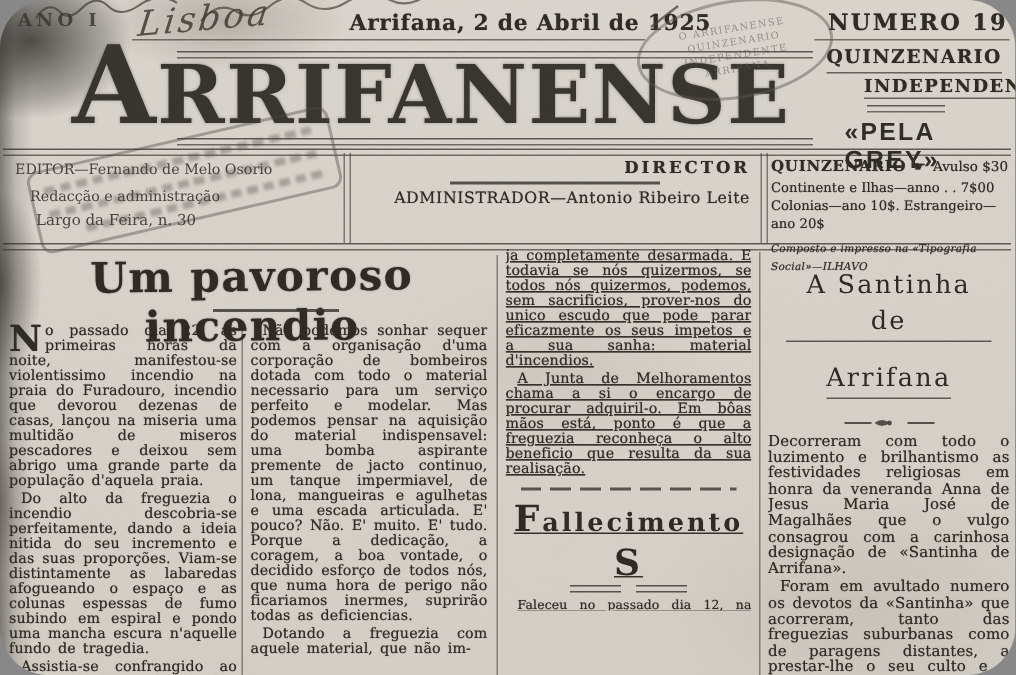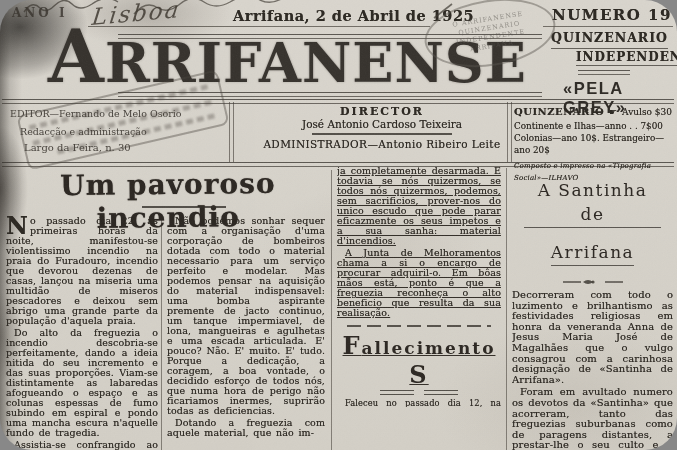--- a/index.html
+++ b/index.html
@@ -123,23 +123,22 @@
     <div style="font-size:9.5px;">EDITOR—Fernando de Melo Osorio</div>
     <div style="margin-top:6px;padding-left:10px;font-size:9.5px;">Redacção e administração</div>
     <div style="margin-top:4px;padding-left:14px;font-size:10px;">Largo da Feira, n. 30</div>
   </div>
   <div class="abs stamp-rect">
     <div class="smudge" style="top:10px;"></div>
     <div class="smudge" style="top:26px;"></div>
     <div class="smudge" style="top:40px;left:30px;"></div>
   </div>
 
-  <div class="abs infobox ink" style="left:252px;top:106px;width:260px;text-align:center;">
+  <div class="abs infobox ink" style="left:240px;top:106px;width:260px;text-align:right;">
     <div class="big">DIRECTOR</div>
-    <div style="font-size:10.5px;">José Antonio Cardoso Teixeira</div>
     <div style="width:140px;height:2px;margin:3px auto;background:rgba(50,46,40,.8);"></div>
     <div style="font-size:10.5px;letter-spacing:.4px;">ADMINISTRADOR—Antonio Ribeiro Leite</div>
   </div>
 
   <div class="abs infobox ink" style="left:514px;top:106px;width:158px;">
     <div style="display:flex;justify-content:space-between;align-items:center;">
       <span style="font-weight:bold;font-size:10px;letter-spacing:.5px;">QUINZENARIO</span>
       <span style="font-size:9px;">☛</span>
       <span style="font-size:9px;">Avulso $30</span>
     </div>

